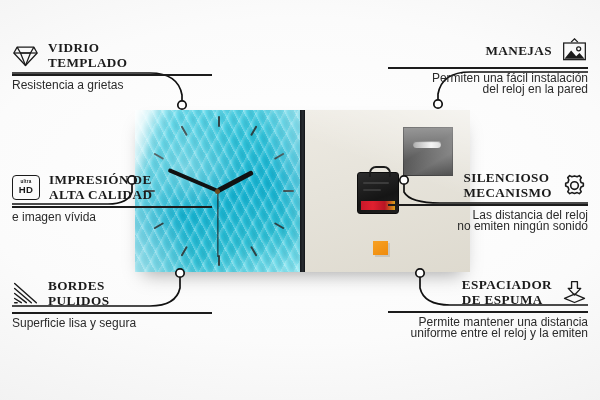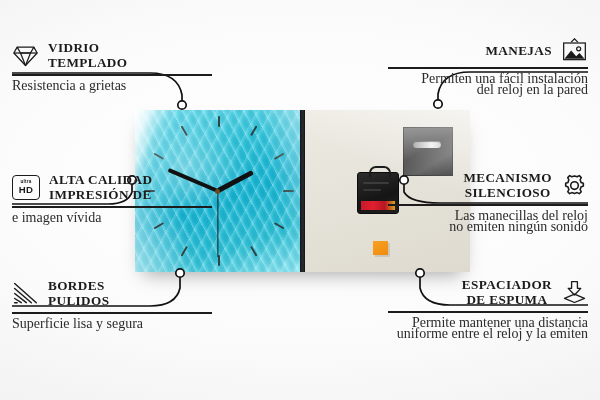--- a/index.html
+++ b/index.html
@@ -93,25 +93,25 @@
 
   
   .feat{position:absolute;width:200px;}
   .feat .head{display:flex;align-items:center;gap:9px;}
   .feat.right .head{justify-content:flex-end;}
   .titles{
     font-family:"Liberation Serif", serif;
     font-size:13.2px;line-height:15px;letter-spacing:.4px;
     color:#1b1b1b;font-weight:700;text-transform:uppercase;
   }
-  .feat.right .titles{text-align:center;}
+  .feat.right .titles{text-align:left;}
   .rule{height:1.6px;background:#1c1c1c;margin:4px 0 4px;}
   .desc{
-    font-family:Liberation Serif, serif;
-    font-size:14px;line-height:11.4px;color:#2b2b2b;
+    font-family:Liberation Sans, sans-serif;
+    font-size:12px;line-height:11.4px;color:#2b2b2b;
   }
   .feat.right .desc{text-align:right;}
 
   .ico{width:27px;height:25px;flex:0 0 27px;display:block;}
   .feat.right .ico{order:2;}
 
   .hd-box{
     width:26px;height:23px;border:1.6px solid #1b1b1b;border-radius:4px;
     display:flex;flex-direction:column;align-items:center;justify-content:center;
     line-height:1;flex:0 0 26px;
@@ -214,22 +214,22 @@
     </div>
   </div>
 
   <div class="feat left" id="f-impresion">
     <div class="head">
       <div class="hd-box">
         <span class="hd-ultra">ultra</span>
         <span class="hd-main">HD</span>
       </div>
       <div class="titles">
+        <div>IMPRESIÓN DE</div>
         <div>ALTA CALIDAD</div>
-        <div>IMPRESIÓN DE</div>
       </div>
     </div>
     <div class="rule"></div>
     <div class="desc">
       <div>e imagen vívida</div>
     </div>
   </div>
 
   <div class="feat left" id="f-bordes">
     <div class="head">
@@ -276,27 +276,27 @@
 
   <div class="feat right" id="f-mecanismo">
     <div class="head">
       <svg class="ico" viewBox="0 0 32 30">
         <g fill="none" stroke="#1b1b1b" stroke-width="1.9" stroke-linejoin="round">
           <path d="M16,3.5 l3.2,1.0 l2.6,-1.3 l2.3,2.3 l-1.3,2.6 l1.0,3.2 l2.8,1.1 v3.2 l-2.8,1.1 l-1.0,3.2 l1.3,2.6 l-2.3,2.3 l-2.6,-1.3 l-3.2,1.0 l-3.2,-1.0 l-2.6,1.3 l-2.3,-2.3 l1.3,-2.6 l-1.0,-3.2 l-2.8,-1.1 v-3.2 l2.8,-1.1 l1.0,-3.2 l-1.3,-2.6 l2.3,-2.3 l2.6,1.3 Z"></path>
           <circle cx="16" cy="15" r="4.6"></circle>
         </g>
       </svg>
       <div class="titles">
+        <div>SILENCIOSO</div>
         <div>MECANISMO</div>
-        <div>SILENCIOSO</div>
-      </div>
-    </div>
-    <div class="rule"></div>
-    <div class="desc">
-      <div>Las manecillas del reloj</div>
+      </div>
+    </div>
+    <div class="rule"></div>
+    <div class="desc">
+      <div>Las distancia del reloj</div>
       <div>no emiten ningún sonido</div>
     </div>
   </div>
 
   <div class="feat right" id="f-espaciador">
     <div class="head">
       <svg class="ico" viewBox="0 0 32 30">
         <g fill="none" stroke="#1b1b1b" stroke-width="1.6" stroke-linejoin="round">
           <path d="M12.5,2 h7 v8 h4 l-7.5,8 l-7.5,-8 h4 Z"></path>
           <path d="M16,17 l12,5 l-12,5 l-12,-5 Z"></path>

